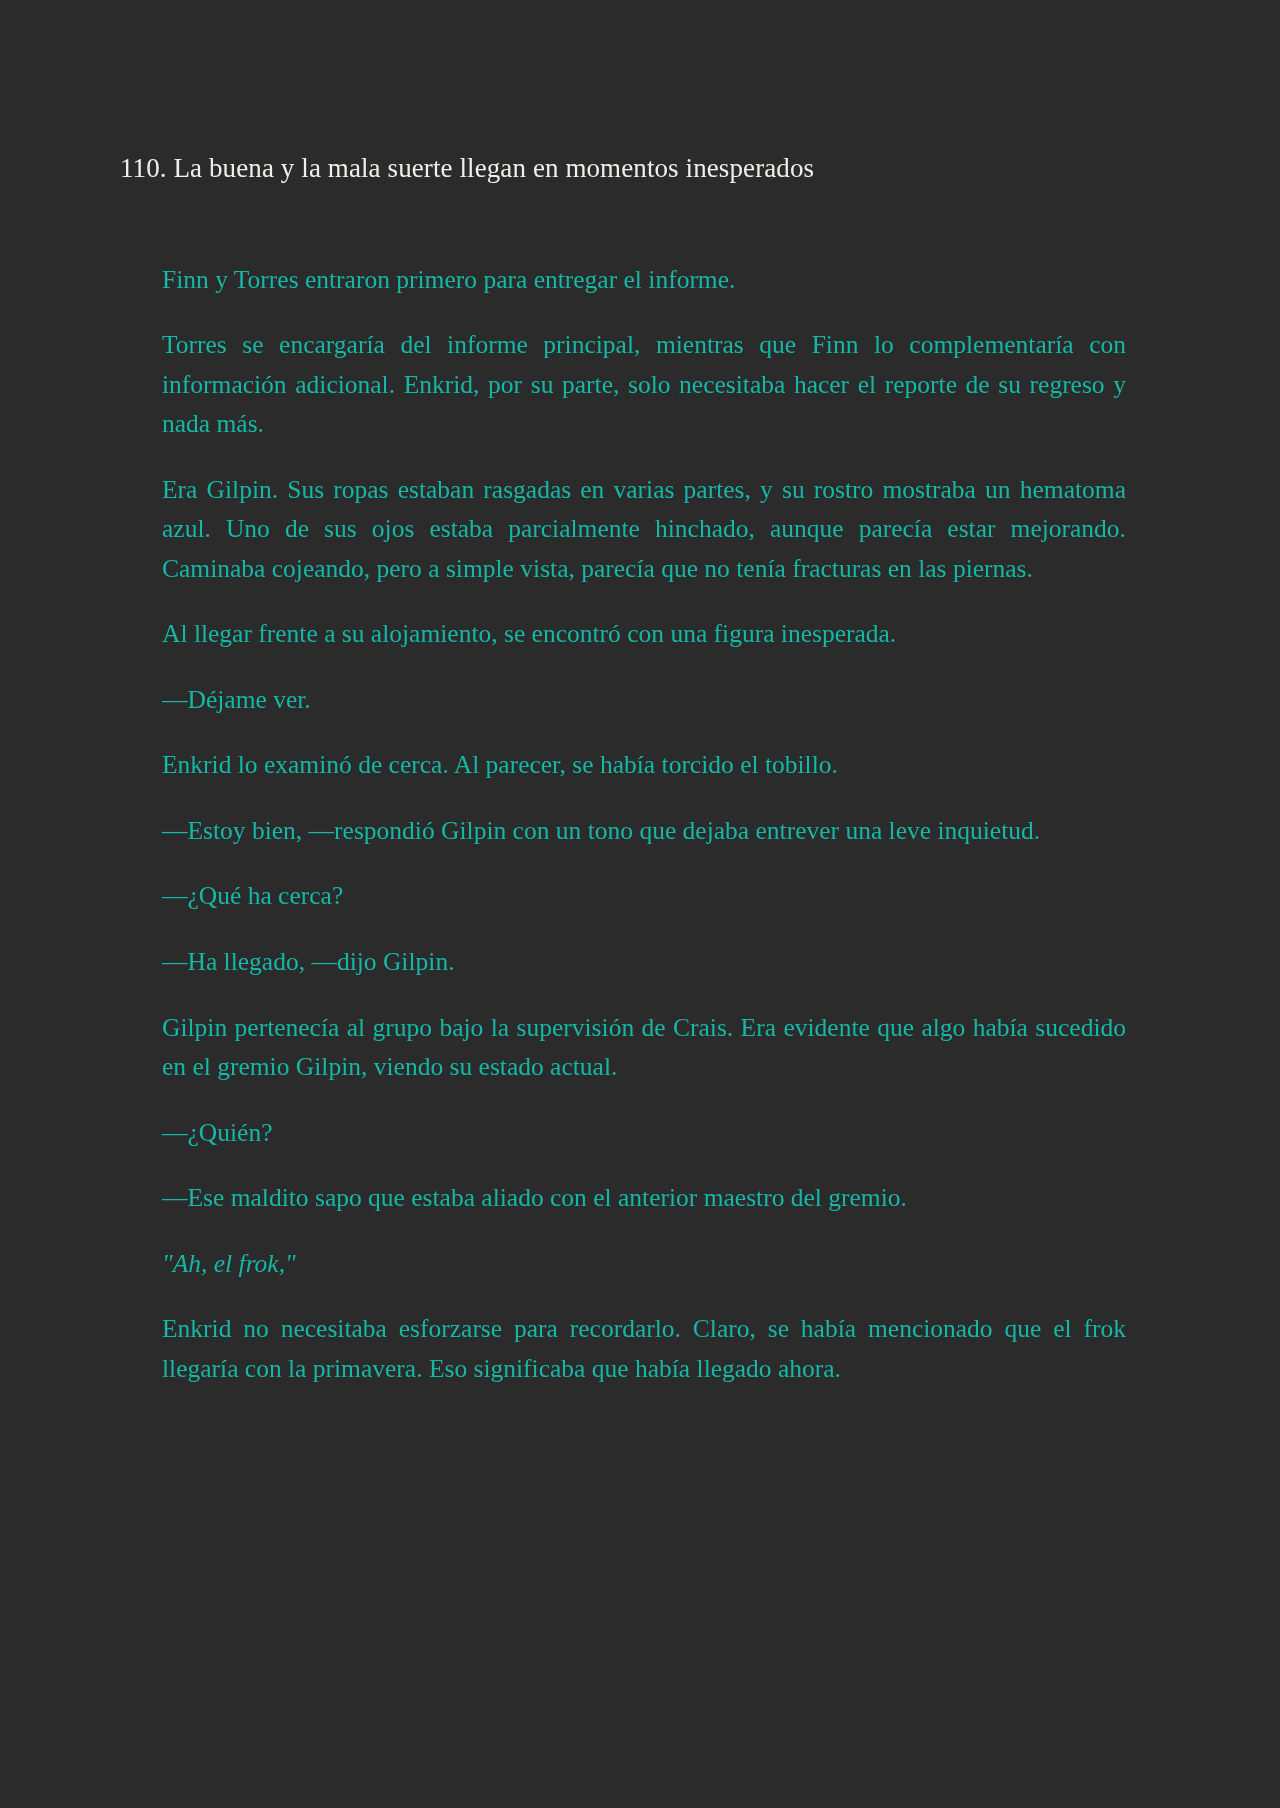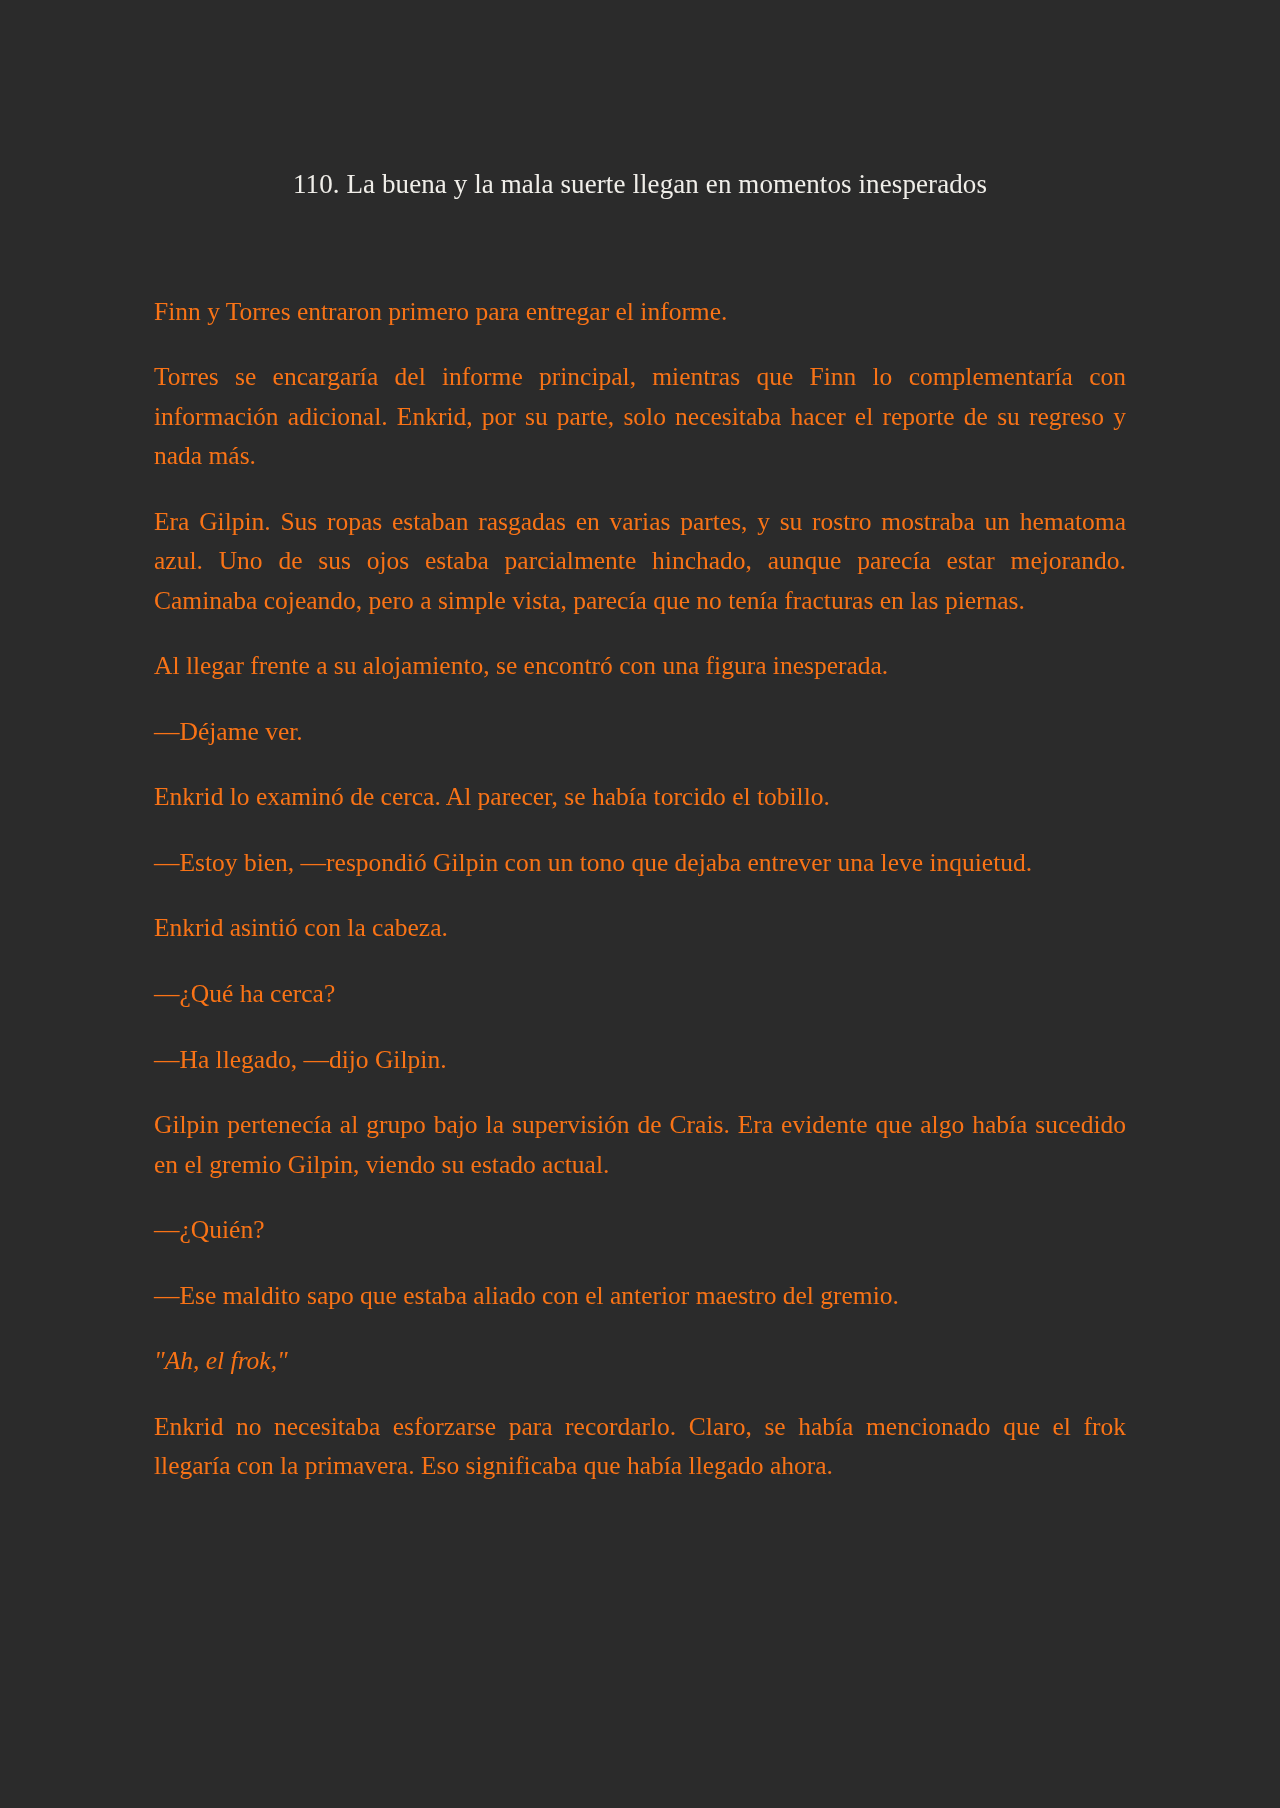--- a/index.html
+++ b/index.html
@@ -14,41 +14,40 @@
     color: #e8e6e1;
   }
   .page {
     width: 1280px;
     min-height: 1808px;
     box-sizing: border-box;
     padding: 150px 0 60px 0;
     background: #2b2b2b;
   }
   .chapter-title {
-    text-align: center;
     font-size: 27px;
     line-height: 1.4;
     color: #f0eee9;
     font-weight: normal;
-    margin: 16px auto;
-    padding: 0 64px;
+    margin: 0 auto;
+    padding: 0 120px;
     letter-spacing: 0.1px;
   }
   .body-wrap {
     width: 972px;
     margin: 0 auto;
     padding-top: 72px;
   }
   p.para {
     font-size: 25.5px;
     line-height: 1.55;
     text-align: justify;
     text-justify: inter-word;
-    margin: 0 0 26px 0;
-    color: #f97316;
+    margin: 0 0 26px 8px;
+    color: #14b8a6;
     hyphens: none;
   }
   p.para.italic {
     font-style: italic;
   }
   p.para:last-child {
     margin-bottom: 0;
   }
 </style>
 </head>
@@ -59,21 +58,20 @@
   <h1 class="chapter-title">110. La buena y la mala suerte llegan en momentos inesperados</h1>
 
   <div class="body-wrap">
     <p class="para">Finn y Torres entraron primero para entregar el informe.</p>
     <p class="para">Torres se encargaría del informe principal, mientras que Finn lo complementaría con información adicional. Enkrid, por su parte, solo necesitaba hacer el reporte de su regreso y nada más.</p>
     <p class="para">Era Gilpin. Sus ropas estaban rasgadas en varias partes, y su rostro mostraba un hematoma azul. Uno de sus ojos estaba parcialmente hinchado, aunque parecía estar mejorando. Caminaba cojeando, pero a simple vista, parecía que no tenía fracturas en las piernas.</p>
     <p class="para">Al llegar frente a su alojamiento, se encontró con una figura inesperada.</p>
     <p class="para">—Déjame ver.</p>
     <p class="para">Enkrid lo examinó de cerca. Al parecer, se había torcido el tobillo.</p>
     <p class="para">—Estoy bien, —respondió Gilpin con un tono que dejaba entrever una leve inquietud.</p>
-    <p class="para">Enkrid asintió con la cabeza.</p>
     <p class="para">—¿Qué ha cerca?</p>
     <p class="para">—Ha llegado, —dijo Gilpin.</p>
     <p class="para">Gilpin pertenecía al grupo bajo la supervisión de Crais. Era evidente que algo había sucedido en el gremio Gilpin, viendo su estado actual.</p>
     <p class="para">—¿Quién?</p>
     <p class="para">—Ese maldito sapo que estaba aliado con el anterior maestro del gremio.</p>
     <p class="para italic">"Ah, el frok,"</p>
     <p class="para">Enkrid no necesitaba esforzarse para recordarlo. Claro, se había mencionado que el frok llegaría con la primavera. Eso significaba que había llegado ahora.</p>
   </div>
 
 </div>

